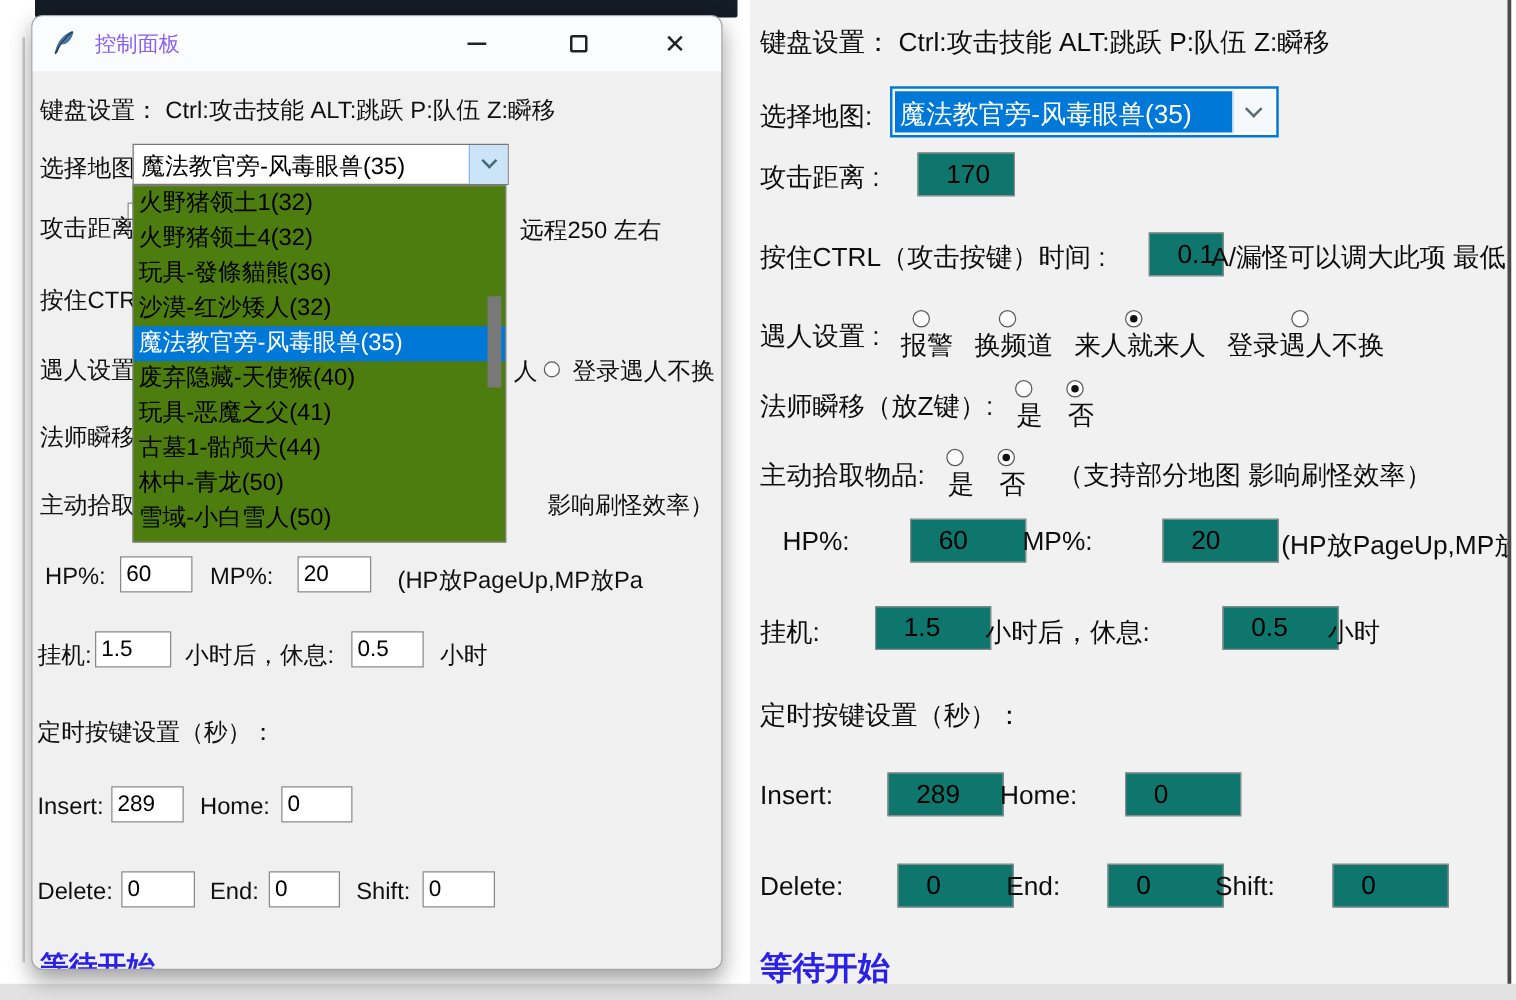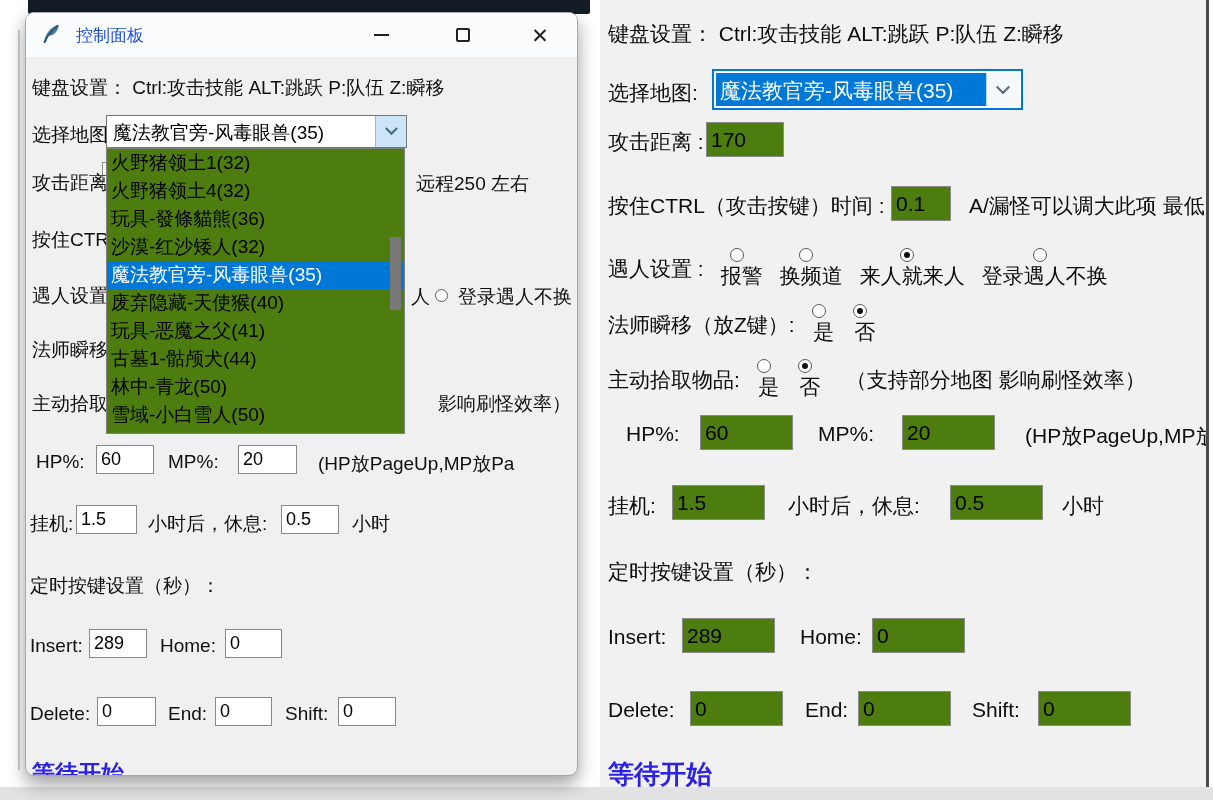--- a/index.html
+++ b/index.html
@@ -11,21 +11,21 @@
   .left-edge-line { position:absolute; left:18px; top:30px; width:2px; height:740px; background:#cfcfcf; }
   .dark-strip { position:absolute; left:28px; top:0; width:562px; height:14px; background:#141c26; border-radius:0 0 2px 2px; }
   .bottom-band { position:absolute; left:0; top:787px; width:1213px; height:13px; background:#e2e2e2; }
 
   
   .window { position:absolute; left:25px; top:12px; width:553px; height:764px;
             background:#f0f0f0; border:1px solid #a8a8a8; border-radius:9px;
             box-shadow:0 8px 18px rgba(0,0,0,0.38); overflow:hidden; z-index:5; }
   .titlebar { position:absolute; left:0; top:0; width:100%; height:44px; background:#fbfcfd; }
   .app-icon { position:absolute; left:15px; top:11px; width:20px; height:20px; }
-  .title { position:absolute; left:50px; top:11px; font-size:17px; color:#1d4ed8; }
+  .title { position:absolute; left:50px; top:11px; font-size:17px; color:#8b5cf6; }
   .tb-btn { position:absolute; top:7px; width:46px; height:30px; display:flex; align-items:center; justify-content:center; }
   .btn-min { left:332px; } .btn-max { left:414px; } .btn-close { left:491px; }
   .glyph-min { width:15px; height:2px; background:#222; }
   .glyph-max { width:14px; height:14px; border:2px solid #222; border-radius:2px; }
   .glyph-close { font-size:21px; color:#222; line-height:1; }
 
   .lbl { position:absolute; font-size:19px; color:#101010; white-space:nowrap; }
   .inp { position:absolute; background:#fff; border:1px solid #898989; font-size:18px;
          color:#000; padding:0 0 0 4px; font-family:"Liberation Sans",sans-serif; height:29px; }
 
@@ -54,22 +54,22 @@
                      border-radius:50%; background:#111; }
   .radio-s { width:13px; height:13px; }
 
   .blue-link { position:absolute; font-weight:bold; color:#2b20e8; white-space:nowrap; }
   .lw-link { left:6px; top:745px; font-size:23px; }
 
   
   .rpanel { position:absolute; left:600px; top:0; width:609px; height:787px; background:#f1f1f1;
             border-right:3px solid #4a4a4a; overflow:hidden; z-index:4; }
   .rlbl { position:absolute; font-size:21px; color:#0d0d0d; white-space:nowrap; }
-  .rinp { position:absolute; background:#4d7c0f; border:1px solid #8a8a8a; font-size:21px; color:#000;
-          padding:0 0 0 4px; height:35px; font-family:"Liberation Sans",sans-serif; }
+  .rinp { position:absolute; background:#0f766e; border:1px solid #8a8a8a; font-size:21px; color:#000;
+          padding:0 0 0 22px; height:35px; font-family:"Liberation Sans",sans-serif;margin-left:28px; }
 
   .combo-r { position:absolute; left:112px; top:69px; width:311px; height:41px; background:#fff;
              border:2px solid #0078d7; display:flex; padding:2px; }
   .combo-r-text { flex:1; background:#0078d7; color:#fff; font-size:21px; padding:4px 0 0 4px;
                   white-space:nowrap; overflow:hidden; }
   .combo-r-btn { width:33px; background:#f6f9fc; border-left:1px solid #bcd9ef;
                  display:flex; align-items:center; justify-content:center; }
   .chev-r { width:10px; height:10px; border-right:2px solid #5a6a75; border-bottom:2px solid #5a6a75;
             transform:rotate(45deg) translate(-2px,-2px); }
 

